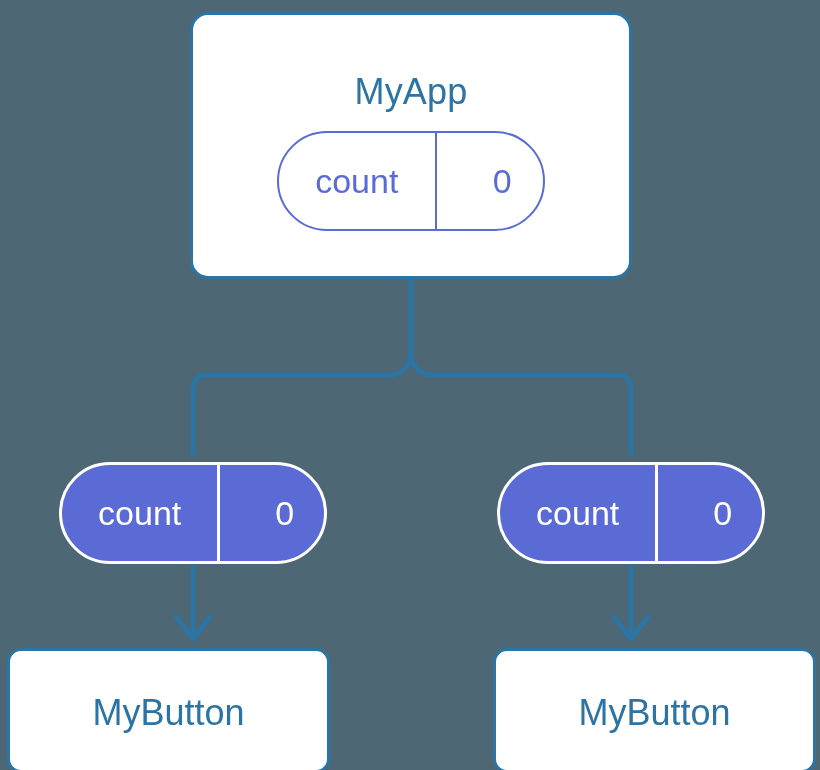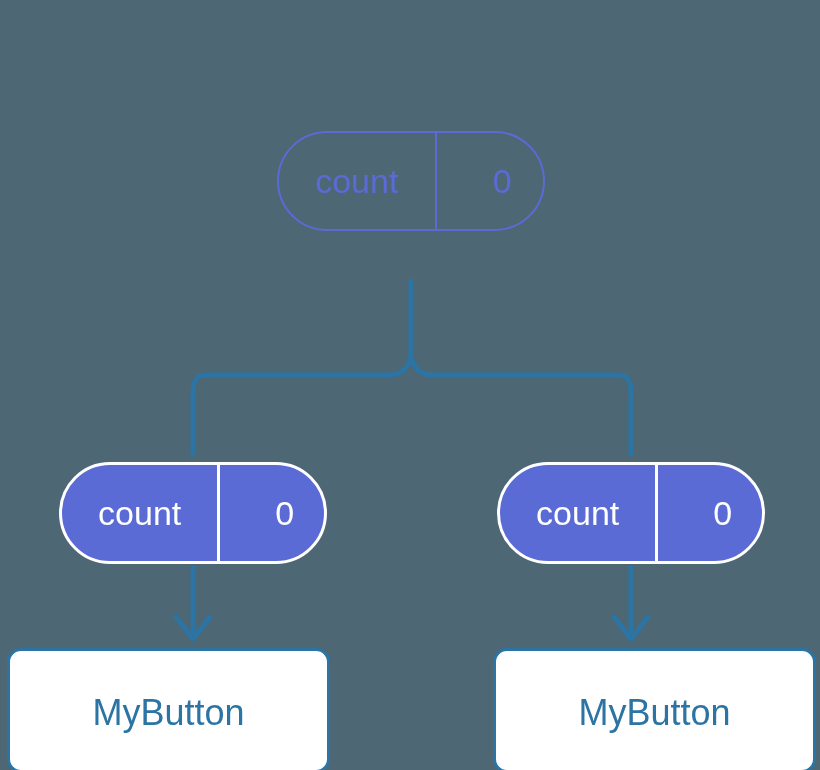--- a/index.html
+++ b/index.html
@@ -162,20 +162,23 @@
 
     <path d="M411,352 C411,368 422,375 432,375 L619,375 C628,375 631,383 631,392 L631,455" fill="none" stroke="#2b74a4" stroke-width="5" stroke-linecap="butt"></path>
 
     <path d="M193,566 L193,637" fill="none" stroke="#2b74a4" stroke-width="5"></path>
     <path d="M176,617 L193,639 L210,617" fill="none" stroke="#2b74a4" stroke-width="5" stroke-linecap="round" stroke-linejoin="round"></path>
 
     <path d="M631,566 L631,637" fill="none" stroke="#2b74a4" stroke-width="5"></path>
     <path d="M614,617 L631,639 L648,617" fill="none" stroke="#2b74a4" stroke-width="5" stroke-linecap="round" stroke-linejoin="round"></path>
   </svg>
 
+  <div class="component-box" id="root-box">
+    <div class="component-title" id="root-title">MyApp</div>
+  </div>
 
   <div class="state-pill outline" id="root-state-pill">
     <div class="pill-key">count</div>
     <div class="pill-val">0</div>
   </div>
 
   <div class="state-pill filled" id="child-pill-left">
     <div class="pill-key">count</div>
     <div class="pill-val">0</div>
   </div>

